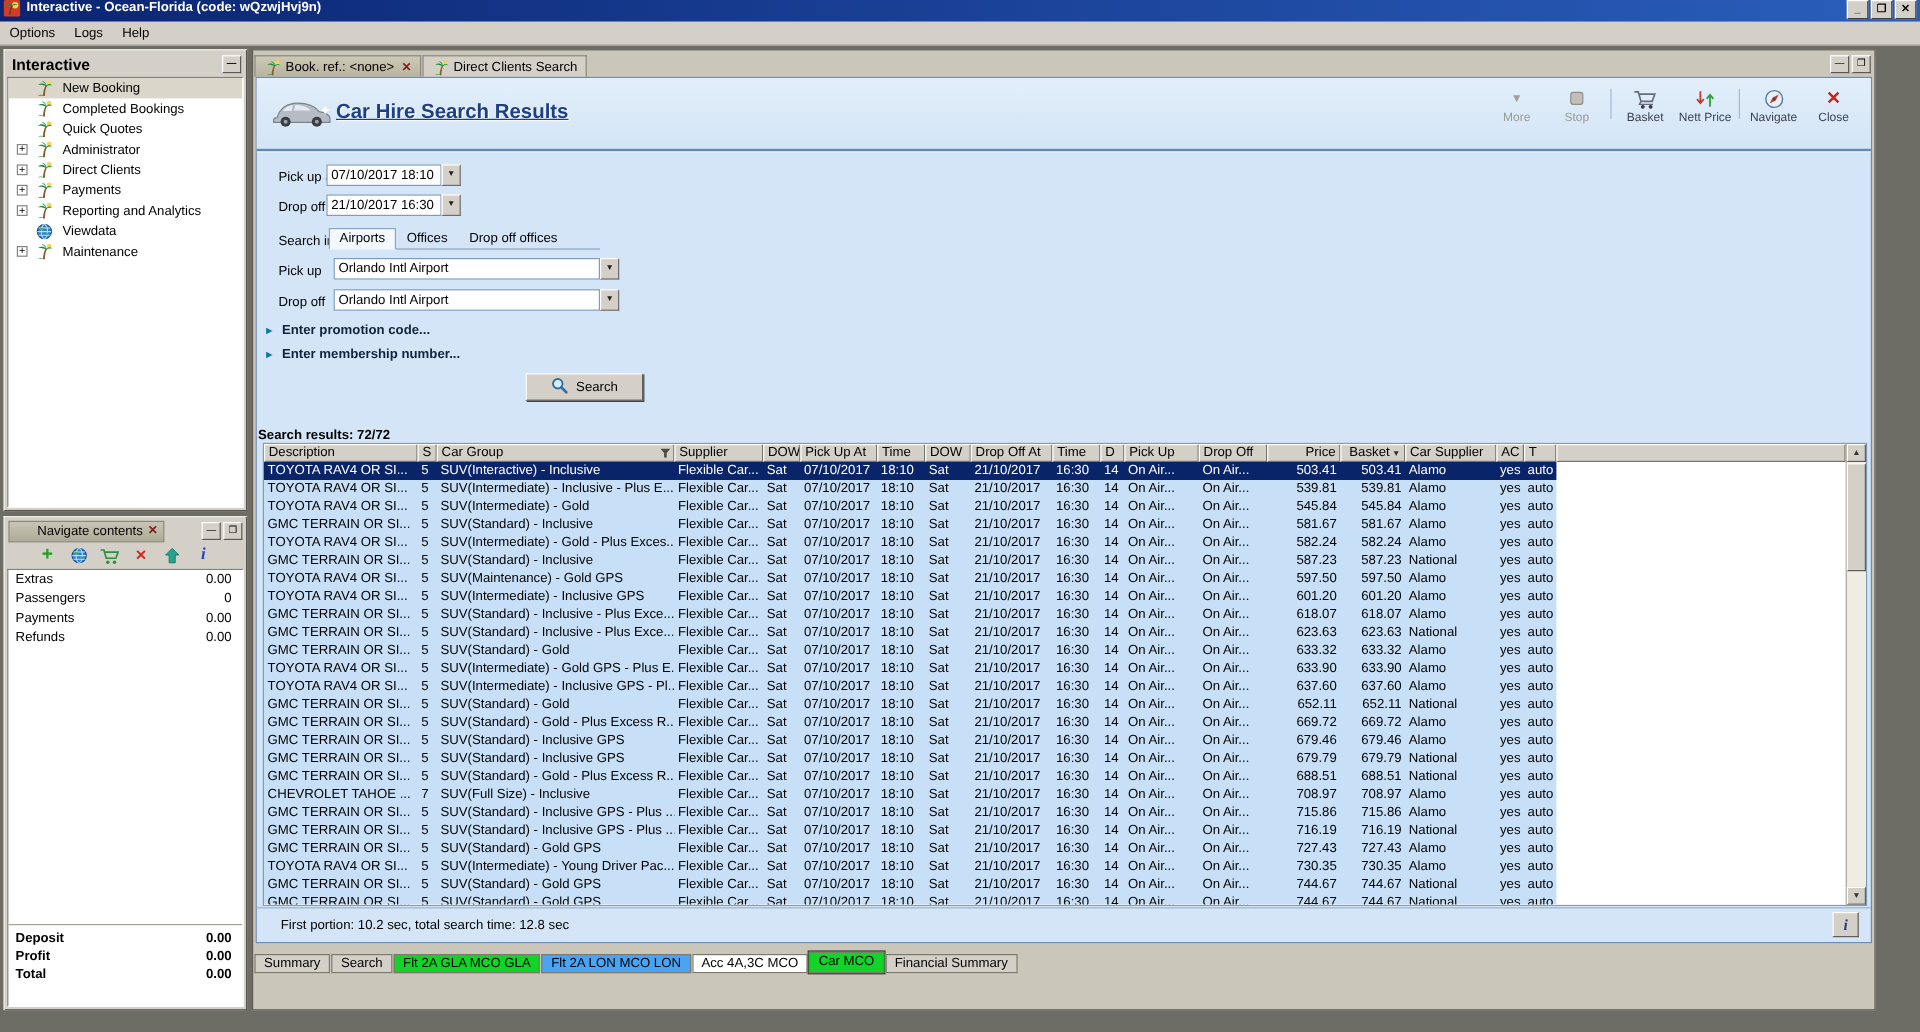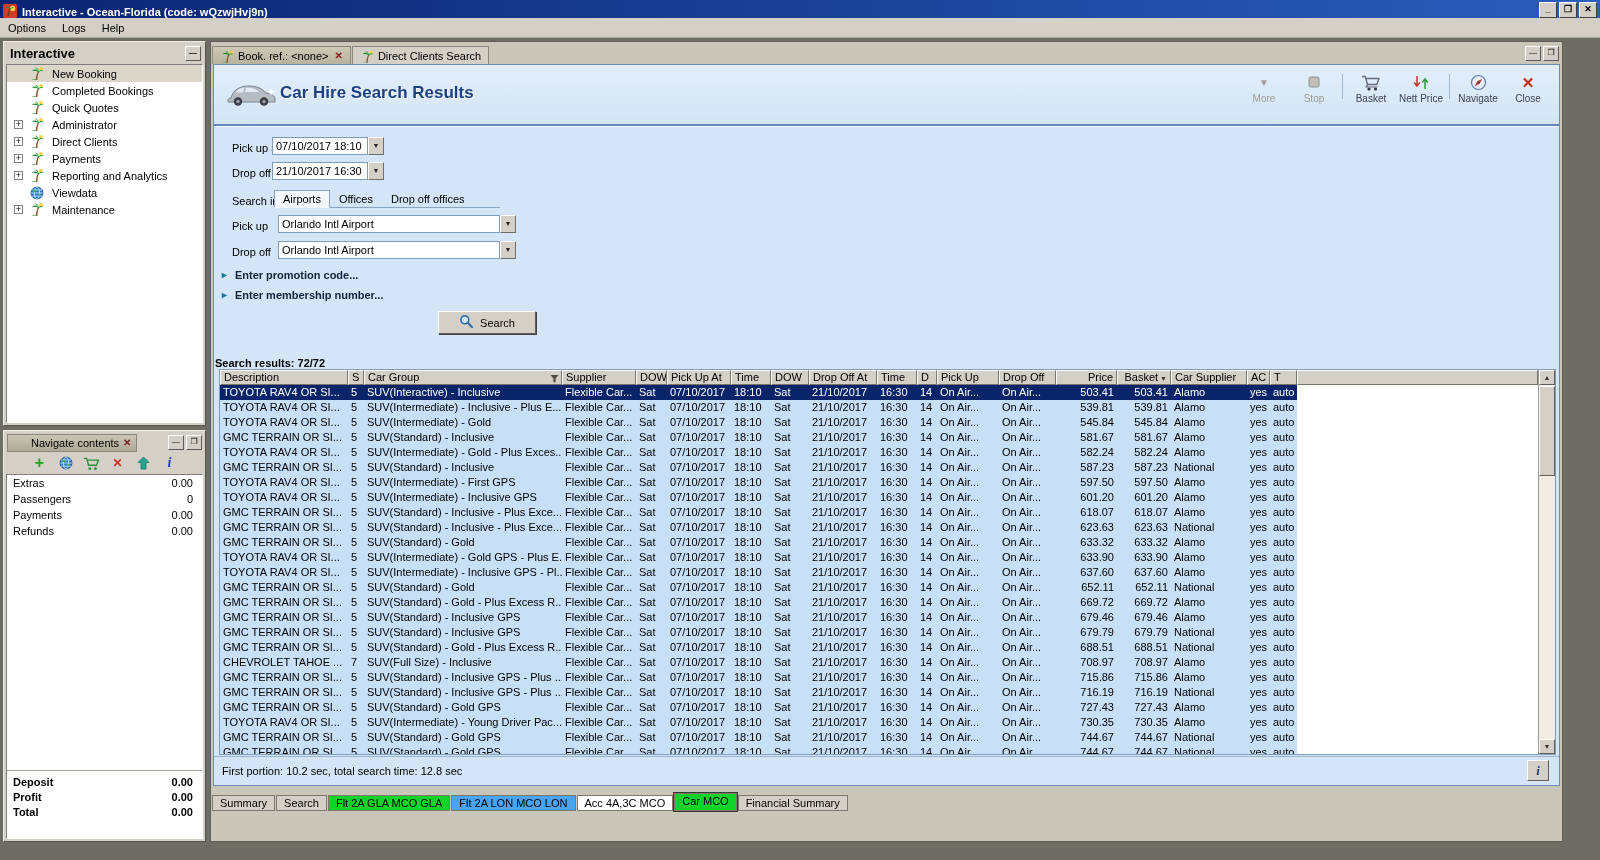--- a/index.html
+++ b/index.html
@@ -1,19 +1,19 @@
 <!DOCTYPE html>
 <html><head>
 <meta charset="utf-8">
 <style>
   html,body{margin:0;padding:0;}
   body{width:1600px;height:860px;background:#6e6d65;font-family:"Liberation Sans",sans-serif;font-size:11px;color:#000;overflow:hidden;}
   #app{position:absolute;left:0;top:0;width:1600px;height:860px;}
   
-  .titlebar{position:absolute;left:0;top:0;width:1600px;height:18px;background:linear-gradient(90deg,#0a2472,#2a5ebc);display:flex;align-items:flex-end;color:#fff;font-weight:bold;font-size:11px;}
+  .titlebar{position:absolute;left:0;top:0;width:1600px;height:18px;background:linear-gradient(90deg,#0a2472,#2a5ebc);display:flex;align-items:flex-start;color:#fff;font-weight:bold;font-size:11px;}
   .app-icon{margin:0 5px 0 3px;width:14px;height:14px;display:inline-flex;}
   .win-controls{margin-left:auto;display:flex;gap:2px;padding-right:3px;}
   .win-btn{width:16px;height:14px;background:#d4d0c8;border:1px solid;border-color:#fff #404040 #404040 #fff;color:#000;font-size:9px;line-height:12px;text-align:center;font-weight:bold;}
   
   .menubar{position:absolute;left:0;top:18px;width:1600px;height:19px;background:#d4d0c8;display:flex;align-items:center;border-bottom:1px solid #a9a59b;}
   .menu-item{padding:2px 8px;}
   
   .panel{position:absolute;background:#d4d0c8;border:1px solid;border-color:#f0ede5 #55534b #55534b #f0ede5;box-sizing:border-box;}
   .mini-btn{width:14px;height:13px;background:#d4d0c8;border:1px solid;border-color:#fff #5a5a5a #5a5a5a #fff;font-size:8px;line-height:11px;text-align:center;}
   
@@ -52,21 +52,21 @@
   .main-tab{display:flex;align-items:center;gap:4px;height:18px;padding:0 7px;background:#d4d0c8;border:1px solid #8a887c;border-bottom:none;box-sizing:border-box;}
   .main-tab.active{background:linear-gradient(#cdc9b4,#b7b39e);}
   .tab-ico{display:inline-flex;width:14px;height:14px;}
   .tab-close{color:#8b1a1a;font-weight:bold;font-size:10px;margin-left:2px;}
   .main-winbtns{margin-left:auto;display:flex;gap:2px;margin-bottom:3px;}
   .main-content{flex:none;height:722px;background:#d3e5f6;border:1px solid #6d8cb5;margin:0 2px;position:relative;box-sizing:border-box;}
   .main-footer{flex:1;position:relative;}
   
   .ch-header{position:absolute;left:0;top:0;right:0;height:59px;background:linear-gradient(#e2eefa,#d3e5f6);border-bottom:2px solid #6388b6;box-shadow:0 1px 0 rgba(255,255,255,.65);}
   .car-icon{position:absolute;left:10px;top:13px;}
-  .ch-title{position:absolute;left:66px;top:18px;font-size:17px;font-weight:bold;color:#1d4080;text-shadow:1px 1px 0 rgba(255,255,255,.8);}
+  .ch-title{position:absolute;left:66px;top:18px;font-size:17px;font-weight:bold;color:#1d4080;text-shadow:1px 1px 0 rgba(255,255,255,.8);text-decoration:underline;}
   .toolbar{position:absolute;right:6px;top:4px;display:flex;align-items:stretch;}
   .tb-item{width:50px;display:flex;flex-direction:column;align-items:center;gap:1px;padding-top:3px;}
   .tb-item .ico{height:20px;display:flex;align-items:center;justify-content:center;}
   .tb-item .lbl{font-size:10px;color:#3c4250;white-space:nowrap;}
   .tb-item.disabled .lbl{color:#9a9a94;}
   .tb-sep{width:1px;background:#a4b9d2;margin:5px 3px;}
   
   .f-label{position:absolute;}
   .f-input{position:absolute;display:flex;height:18px;box-sizing:border-box;}
   .f-input .txt{background:#fff;border:1px solid #7f9db9;height:16px;line-height:16px;padding:0 3px;flex:1;white-space:nowrap;overflow:hidden;}
@@ -90,21 +90,21 @@
   .grid-body{position:absolute;top:15px;left:0;right:0;bottom:0;overflow:hidden;background:#fff;}
   .g-row{display:flex;height:15px;background:#c8e0f7;}
   .g-row.selected{background:#0a246a;color:#fff;}
   .g-cell{flex:none;padding:0 3px;line-height:15px;white-space:nowrap;overflow:hidden;box-sizing:border-box;}
   .g-cell.r{text-align:right;}
   .vscroll{width:16px;background:#d4d0c8;border-left:1px solid #9a978c;display:flex;flex-direction:column;flex:none;}
   .vs-btn{height:15px;background:#d4d0c8;border:1px solid;border-color:#fff #5f5f5f #5f5f5f #fff;font-size:7px;text-align:center;line-height:13px;color:#333;box-sizing:border-box;}
   .vs-track{flex:1;background:#efece4;position:relative;}
   .vs-thumb{position:absolute;left:0;right:0;top:1px;height:90px;background:#d4d0c8;border:1px solid;border-color:#fff #5f5f5f #5f5f5f #fff;box-sizing:border-box;}
   
-  .status-strip{position:absolute;left:0;right:0;top:691px;height:29px;border-top:1px solid #9ab4cf;display:flex;align-items:center;padding:0 8px;box-sizing:border-box;}
+  .status-strip{position:absolute;left:0;right:0;top:691px;height:29px;border-top:1px solid #9ab4cf;display:flex;align-items:center;padding:0 20px;box-sizing:border-box;}
   .info-btn{position:absolute;right:10px;top:695px;width:22px;height:21px;background:#d4d0c8;border:1px solid;border-color:#fff #5f5f5f #5f5f5f #fff;text-align:center;font-weight:bold;font-style:italic;color:#1a3f8f;font-family:"Liberation Serif",serif;font-size:13px;line-height:19px;box-sizing:border-box;}
   
   .bottom-tabs{position:absolute;left:1px;top:7px;display:flex;align-items:flex-end;gap:1px;}
   .b-tab{height:16px;line-height:15px;padding:0 7px;background:#d4d0c8;border:1px solid #7c7a6e;box-sizing:border-box;white-space:nowrap;}
   .b-tab.green{background:#12d428;}
   .b-tab.blue{background:#4aa4f5;}
   .b-tab.white{background:#ffffff;}
   .b-tab.active{height:18px;box-shadow:0 0 0 1px #3a3a34;}
   
   #statusbar{position:absolute;left:0;top:844px;width:1600px;height:16px;background:#d4d0c8;border-top:1px solid #f2efe7;}
@@ -652,21 +652,21 @@
                 <span class="g-cell" style="width: 57px;">On Air...</span>
                 <span class="g-cell r" style="width: 61px;">587.23</span>
                 <span class="g-cell r" style="width: 54px;">587.23</span>
                 <span class="g-cell" style="width: 76px;">National</span>
                 <span class="g-cell" style="width: 23px;">yes</span>
                 <span class="g-cell" style="width: 27px;">auto</span>
               </div>
               <div class="g-row" style="width: 1077px;">
                 <span class="g-cell" style="width: 128px;">TOYOTA RAV4 OR SI...</span>
                 <span class="g-cell" style="width: 16px;">5</span>
-                <span class="g-cell" style="width: 198px;">SUV(Intermediate) - First GPS</span>
+                <span class="g-cell" style="width: 198px;">SUV(Maintenance) - Gold GPS</span>
                 <span class="g-cell" style="width: 74px;">Flexible Car...</span>
                 <span class="g-cell" style="width: 31px;">Sat</span>
                 <span class="g-cell" style="width: 64px;">07/10/2017</span>
                 <span class="g-cell" style="width: 40px;">18:10</span>
                 <span class="g-cell" style="width: 38px;">Sat</span>
                 <span class="g-cell" style="width: 68px;">21/10/2017</span>
                 <span class="g-cell" style="width: 40px;">16:30</span>
                 <span class="g-cell" style="width: 20px;">14</span>
                 <span class="g-cell" style="width: 62px;">On Air...</span>
                 <span class="g-cell" style="width: 57px;">On Air...</span>

